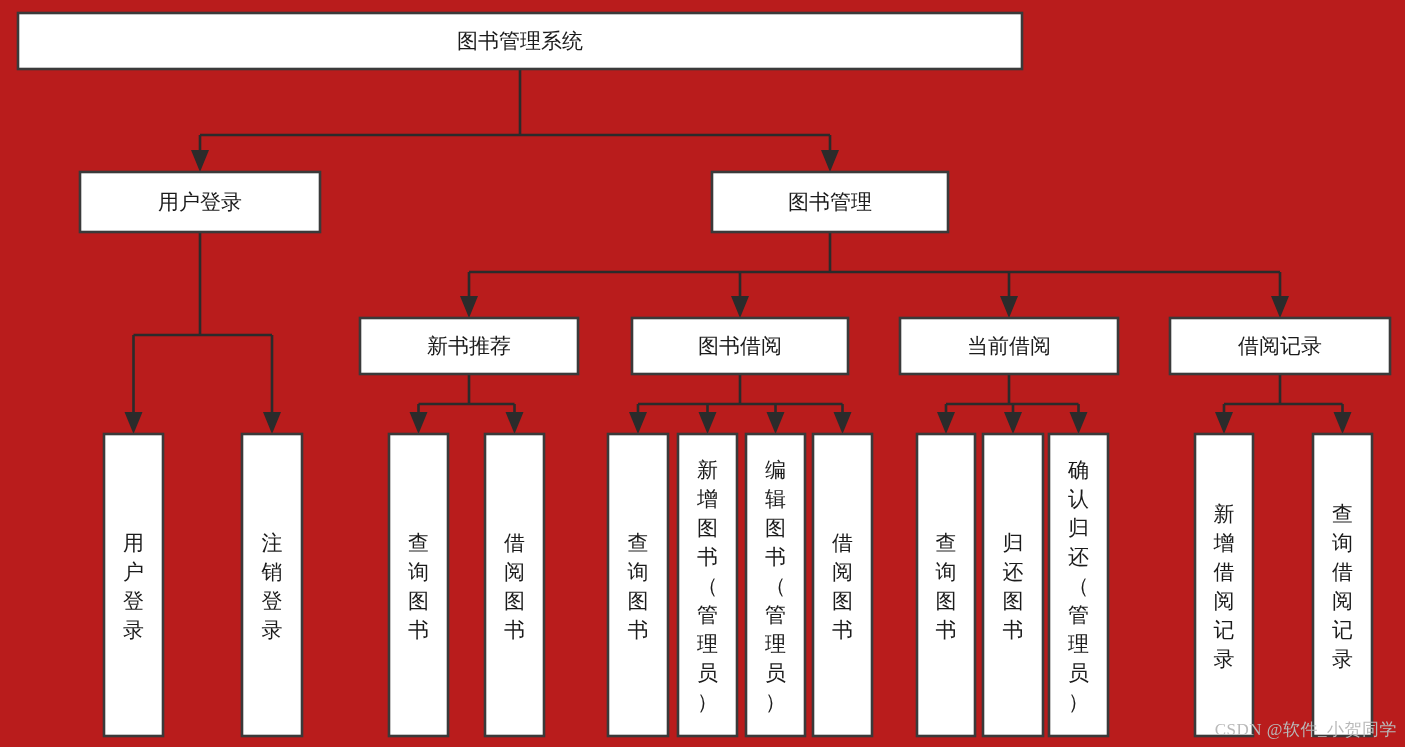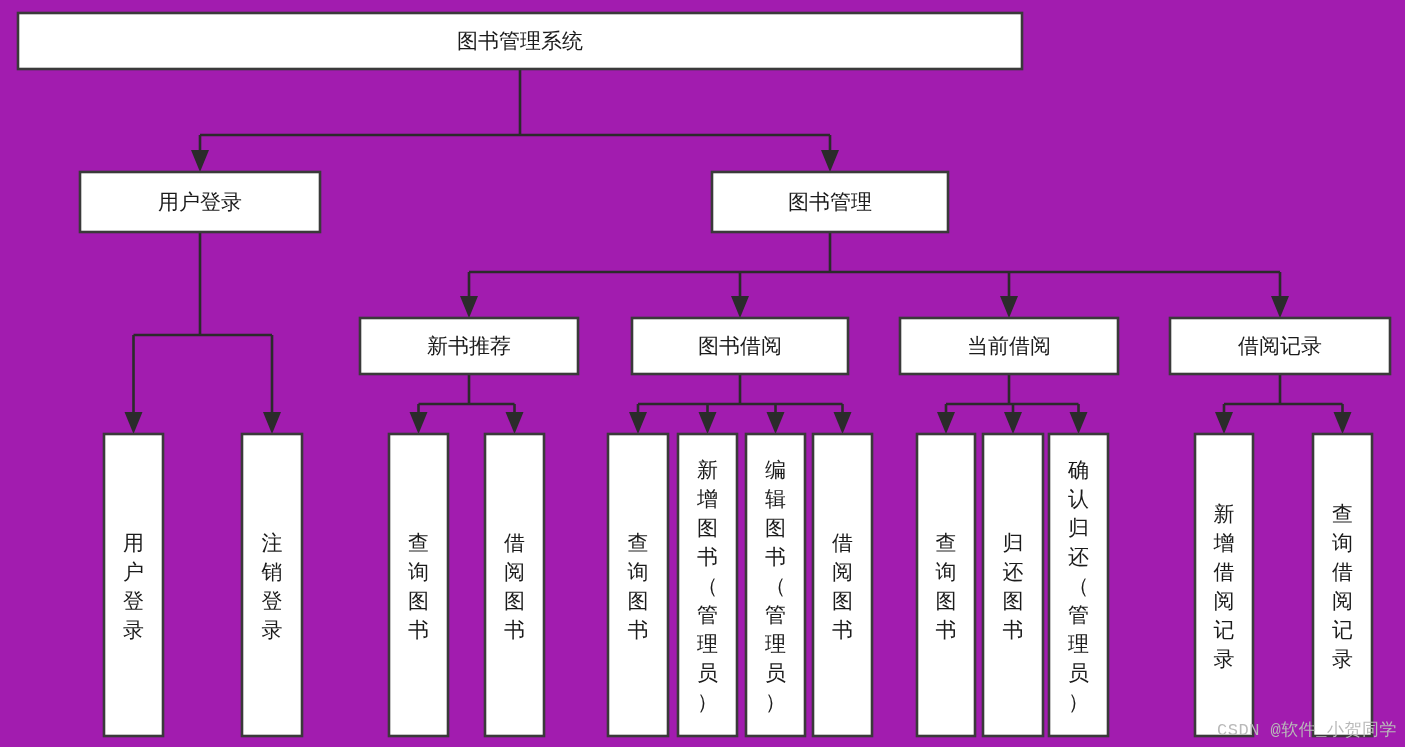--- a/index.html
+++ b/index.html
@@ -11,21 +11,21 @@
     width: 1405px;
     height: 747px;
     font-family: "DejaVu Sans", "Liberation Sans", sans-serif;
     overflow: hidden;
     position: relative;
   }
   #diagram-root {
     position: relative;
     width: 1405px;
     height: 747px;
-    background: #a21caf;
+    background: #b91c1c;
   }
   svg#flowchart {
     display: block;
     width: 1405px;
     height: 747px;
   }
   .node-rect {
     fill: #ffffff;
     stroke: #3a3a3a;
     stroke-width: 2.6;
@@ -50,21 +50,21 @@
     stroke-linecap: butt;
   }
   .arrow-head {
     fill: #2b2b2b;
     stroke: none;
   }
   .watermark {
     position: absolute;
     right: 8px;
     bottom: 6px;
-    font-family: Liberation Mono, monospace;
+    font-family: Liberation Serif, serif;
     font-size: 17px;
     color: #b9b9b9;
     letter-spacing: 0.5px;
     white-space: nowrap;
     pointer-events: none;
   }
 </style>
 </head>
 <body>
 

